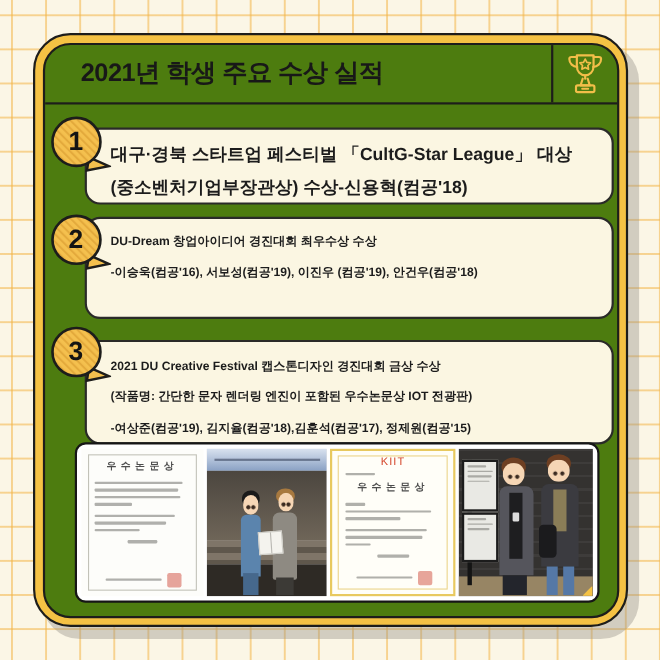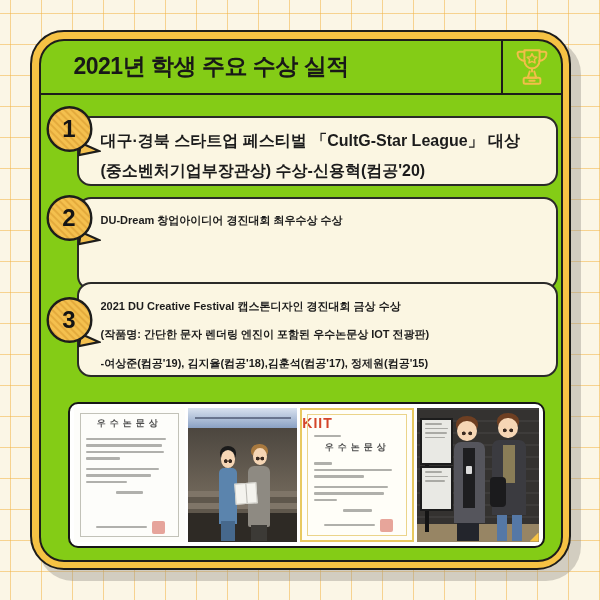--- a/index.html
+++ b/index.html
@@ -6,37 +6,37 @@
   body{font-family:"Liberation Sans", sans-serif;}
   .stage{position:relative;width:600px;height:600px;overflow:hidden;
     background-color:#FBF6E6;
     background-image:
       linear-gradient(to right, rgba(243,181,72,.55) 1.5px, transparent 1.5px),
       linear-gradient(to bottom, rgba(243,181,72,.55) 1.5px, transparent 1.5px);
     background-size:31px 31px;background-position:10px 13px;}
   .card-outer{position:absolute;left:30px;top:30px;width:537px;height:536px;
     background:#F5C244;border:2.6px solid #1D1D1B;border-radius:34px;
     box-shadow:9px 10px 0 1px rgba(150,145,135,.40);}
-  .card-inner{position:absolute;inset:6.5px;background:#84cc16;
+  .card-inner{position:absolute;inset:6.5px;background:#4d7c0f;
     border:2.6px solid #1D1D1B;border-radius:25px;overflow:hidden;}
   
   .header{position:absolute;left:0;top:0;right:0;height:52px;display:flex;
     border-bottom:2.6px solid #1D1D1B;}
   .header-title{flex:1;display:flex;align-items:center;padding-left:33px;
     font-size:23px;font-weight:800;color:#181818;letter-spacing:-0.5px;white-space:nowrap;}
   .header-trophy{width:58px;border-left:2.6px solid #1D1D1B;display:flex;
     align-items:center;justify-content:center;}
   
   .award-box{position:absolute;left:36px;width:481px;background:#FBF6E2;
     border:2.4px solid #2A2A28;border-radius:14px;box-sizing:border-box;color:#1c1c1c;}
   .award-box .ln{white-space:nowrap;overflow:hidden;font-weight:700;}
   .box1{top:75px;height:70px;padding:8px 10px 16px 22px;}
   .box1 .ln{font-size:16px;line-height:30px;}
   .box2{top:156px;height:93px;padding:7px 8px 0 22px;}
-  .box3{top:241px;height:95px;padding:8px 8px 0 22px;}
+  .box3{top:268px;height:95px;padding:8px 8px 0 22px;}
   .box2 .ln,.box3 .ln{font-size:11px;line-height:28.5px;}
   .badge{position:absolute;left:2px;width:58px;height:56px;z-index:3;}
   .badge svg{position:absolute;left:0;top:0;}
   .badge .num{position:absolute;left:13px;top:10px;width:27px;height:30px;
     display:flex;align-items:center;justify-content:center;
     font-size:24px;font-weight:600;color:#141414;}
   .badge1{top:63px;} .badge2{top:152px;} .badge3{top:254px;}
   
   .photo-strip{position:absolute;left:27px;top:361px;width:477px;height:146px;
     background:#ffffff;border:2.6px solid #161616;border-radius:10px;
@@ -45,21 +45,21 @@
   .p1{width:24%;} .p2{width:23.5%;} .p3{width:24.5%;} .p4{flex:1;}
   
   .certA{background:#FDFDFA;}
   .certB{background:#FFFEF8;border:2px solid #E8C95F;box-sizing:border-box;}
   .cert-frame{position:absolute;inset:5px 6px;border:1px solid #C2C2B8;}
   .certB .cert-frame{border:1px solid #EBD48A;inset:4px 5px;}
   .cert-title{text-align:center;font-size:9px;font-weight:700;color:#4d4d4d;
     letter-spacing:4px;white-space:nowrap;}
   .certA .cert-title{margin-top:9px;}
   .certB .cert-title{margin-top:2px;}
-  .cert-logo{font-size:14px;font-weight:700;color:#D4452A;
+  .cert-logo{text-align:center;font-size:10px;font-weight:400;color:#D4452A;
     letter-spacing:1px;margin-top:5px;}
   .tb{padding:0 10px;margin-top:8px;}
   .tl{display:block;height:2.5px;background:#8F8F8A;opacity:.7;margin:4px auto 0 2px;border-radius:1px;}
   .tl.c{margin:4px auto 0 auto;}
   .cert-bottom{position:absolute;left:10px;right:8px;bottom:8px;display:flex;
     align-items:center;justify-content:center;gap:5px;}
   .cert-bottom .tl{margin:0;width:55%;}
   .stamp{width:13px;height:13px;background:rgba(211,91,76,.55);border-radius:2px;}
   
   .cer-banner{position:absolute;left:0;top:0;right:0;height:15%;
@@ -133,32 +133,33 @@
             <path d="M35 8 h6.5 a2.5 2.5 0 0 1 2.5 2.5 c0 5.5 -4.5 9 -9.5 9.5"></path>
             <path d="M25 30 v4 M22 34 L19.5 42 H30.5 L28 34"></path>
             <rect x="14" y="42" width="22" height="8" rx="2"></rect>
             <path d="M21.5 46 h7"></path>
           </svg>
         </div>
       </div>
 
       <div class="award-box box1">
         <div class="ln">대구·경북 스타트업 페스티벌 「CultG-Star League」 대상</div>
-        <div class="ln">(중소벤처기업부장관상) 수상-신용혁(컴공'20)</div>
+        <div class="ln">(중소벤처기업부장관상) 수상-신용혁(컴공'18)</div>
       </div>
       <div class="badge badge1">
         <svg width="58" height="56" viewBox="0 0 58 56">
           <path d="M38 39 L56 47 L36 51 Z" fill="#F4C04E" stroke="#1D1D1B" stroke-width="2.2"></path>
           <circle cx="26.5" cy="25" r="21.8" fill="url(#hatch)" stroke="#1D1D1B" stroke-width="2.4"></circle>
         </svg>
         <span class="num">1</span>
       </div>
 
       <div class="award-box box2">
         <div class="ln">DU-Dream 창업아이디어 경진대회 최우수상 수상</div>
+        <div class="ln">-이승욱(컴공'16), 서보성(컴공'19), 이진우 (컴공'19), 안건우(컴공'18)</div>
       </div>
       <div class="badge badge2">
         <svg width="58" height="56" viewBox="0 0 58 56">
           <path d="M38 39 L56 47 L36 51 Z" fill="#F4C04E" stroke="#1D1D1B" stroke-width="2.2"></path>
           <circle cx="26.5" cy="25" r="21.8" fill="url(#hatch)" stroke="#1D1D1B" stroke-width="2.4"></circle>
         </svg>
         <span class="num">2</span>
       </div>
 
       <div class="award-box box3">

